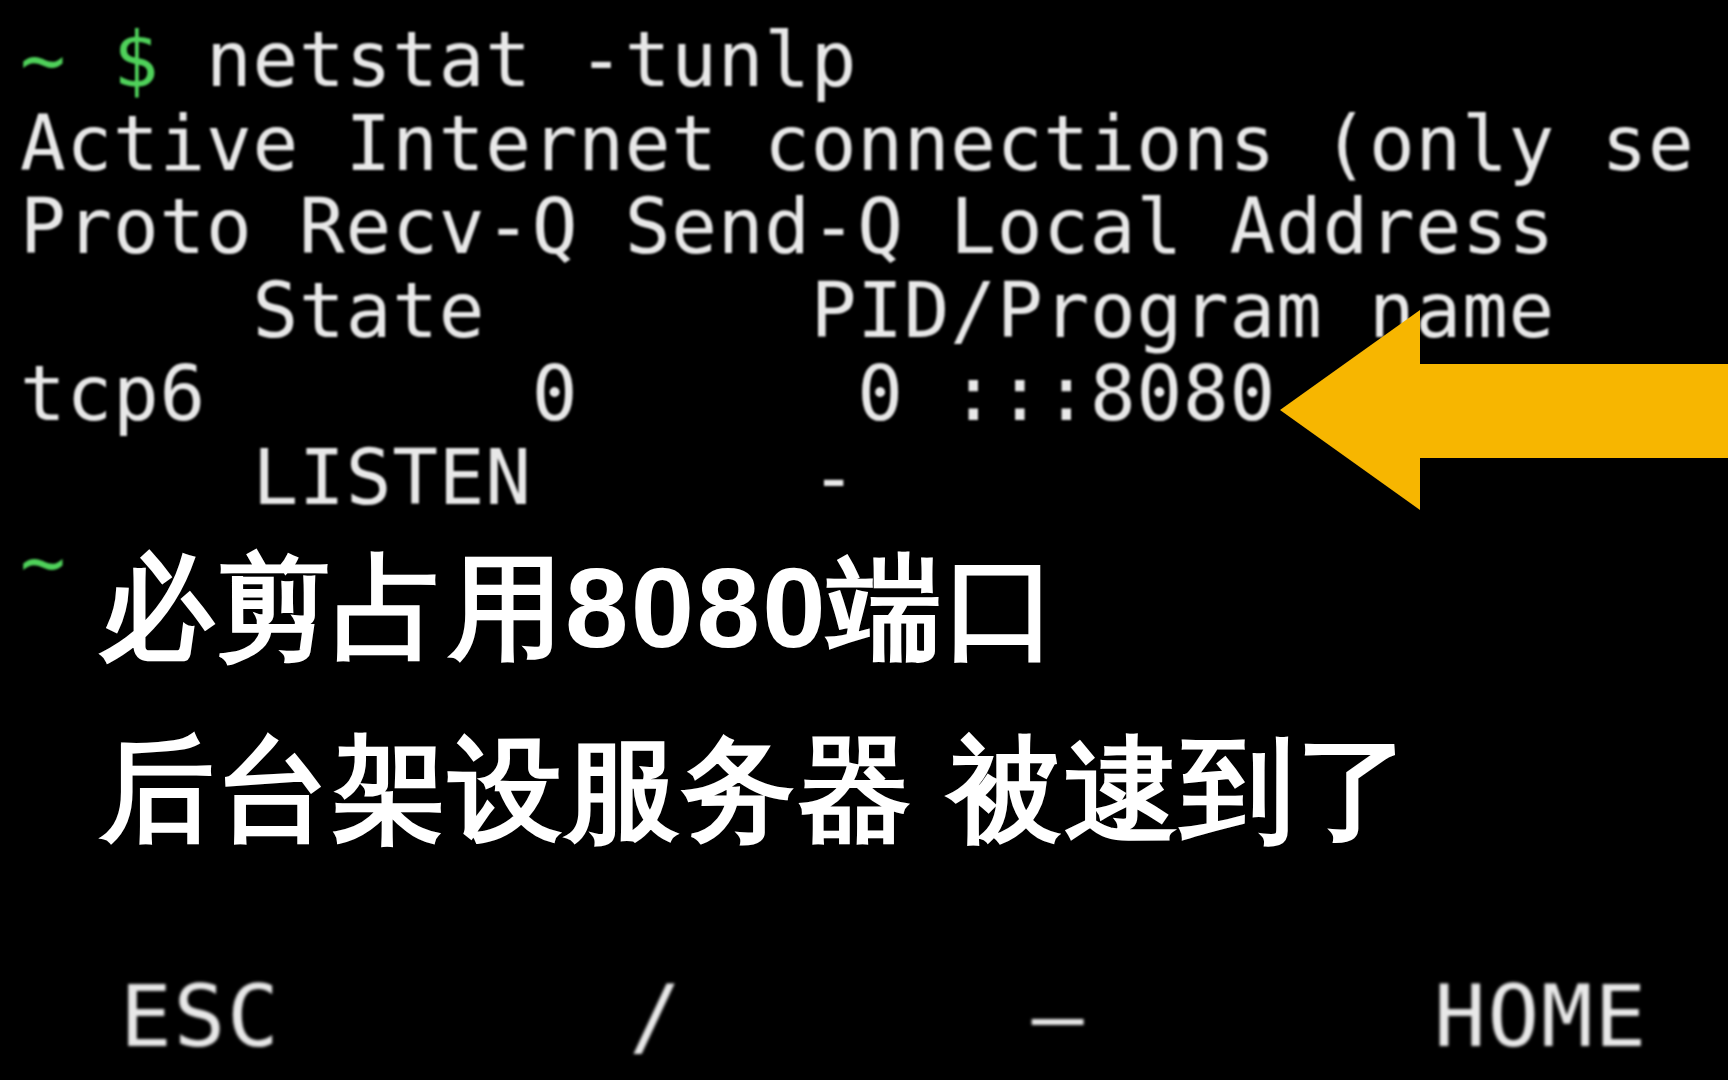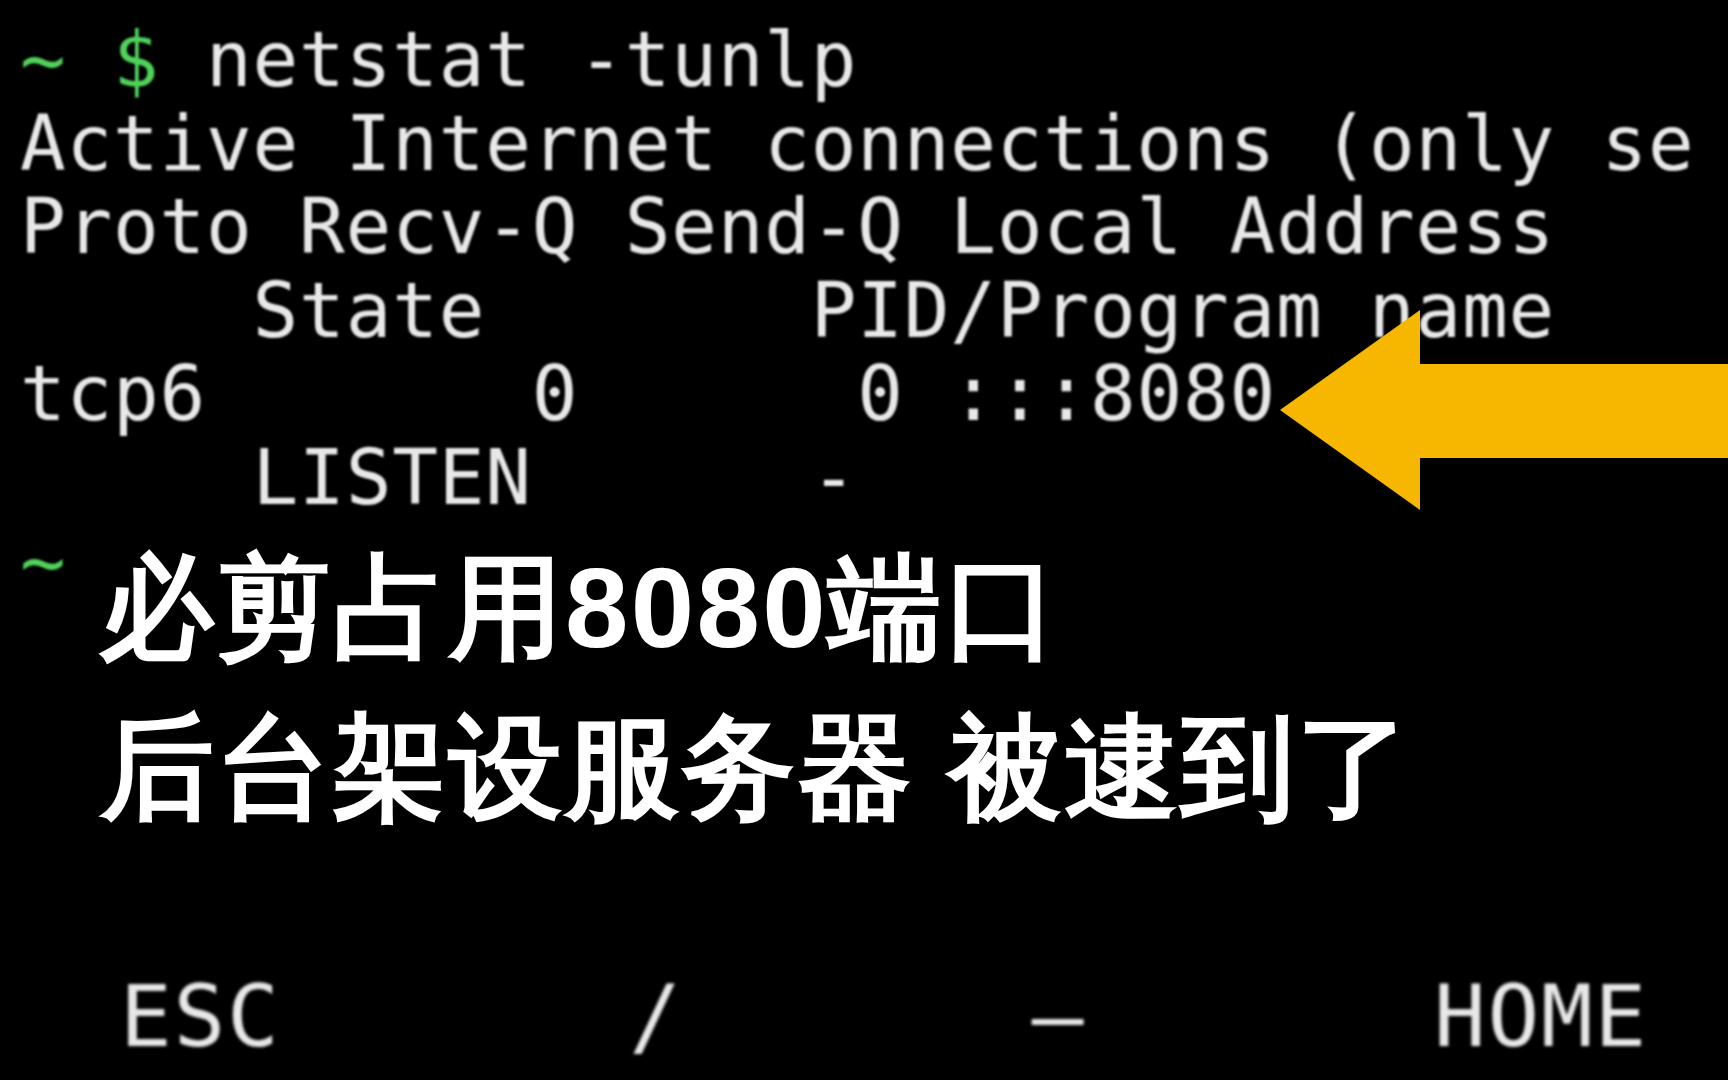--- a/index.html
+++ b/index.html
@@ -63,21 +63,21 @@
       line-height: 1.15;
       text-shadow: 0 0 12px rgba(0,0,0,0.9), 2px 2px 4px rgba(0,0,0,0.9);
       letter-spacing: 0.02em;
     }
     .ov-line1 {
       top: 542px;
       left: 100px;
       font-size: 114px;
     }
     .ov-line2 {
-      top: 702px;
+      top: 724px;
       left: 100px;
       font-size: 114px;
     }
     .bottom-keys {
       position: absolute;
       bottom: 14px;
       left: 0;
       width: 100%;
       display: flex;
       color: #e8e8e8;

